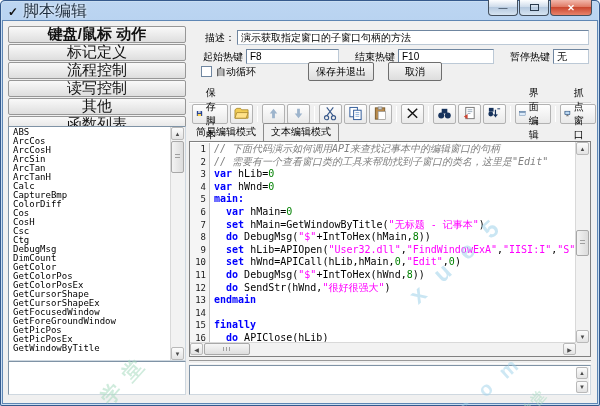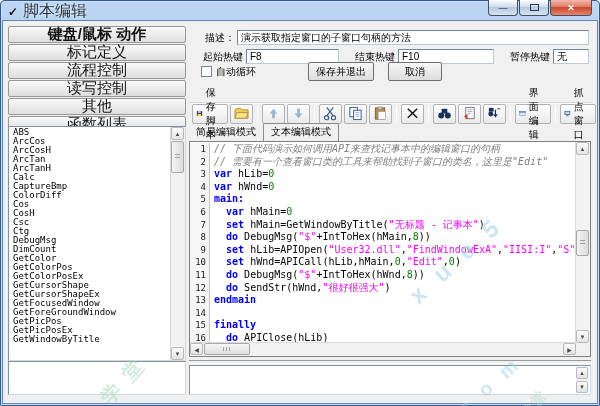--- a/index.html
+++ b/index.html
@@ -130,20 +130,21 @@
           <div class="cat-btn">流程控制</div>
           <div class="cat-btn">读写控制</div>
           <div class="cat-btn">其他</div>
           <div class="cat-btn">函数列表</div>
         </div>
       <div class="listbox">
         <div class="fn-list" id="fn-list">
             <div class="fn-item">ABS</div>
             <div class="fn-item">ArcCos</div>
             <div class="fn-item">ArcCosH</div>
+            <div class="fn-item">ArcSin</div>
             <div class="fn-item">ArcTan</div>
             <div class="fn-item">ArcTanH</div>
             <div class="fn-item">Calc</div>
             <div class="fn-item">CaptureBmp</div>
             <div class="fn-item">ColorDiff</div>
             <div class="fn-item">Cos</div>
             <div class="fn-item">CosH</div>
             <div class="fn-item">Csc</div>
             <div class="fn-item">Ctg</div>
             <div class="fn-item">DebugMsg</div>

